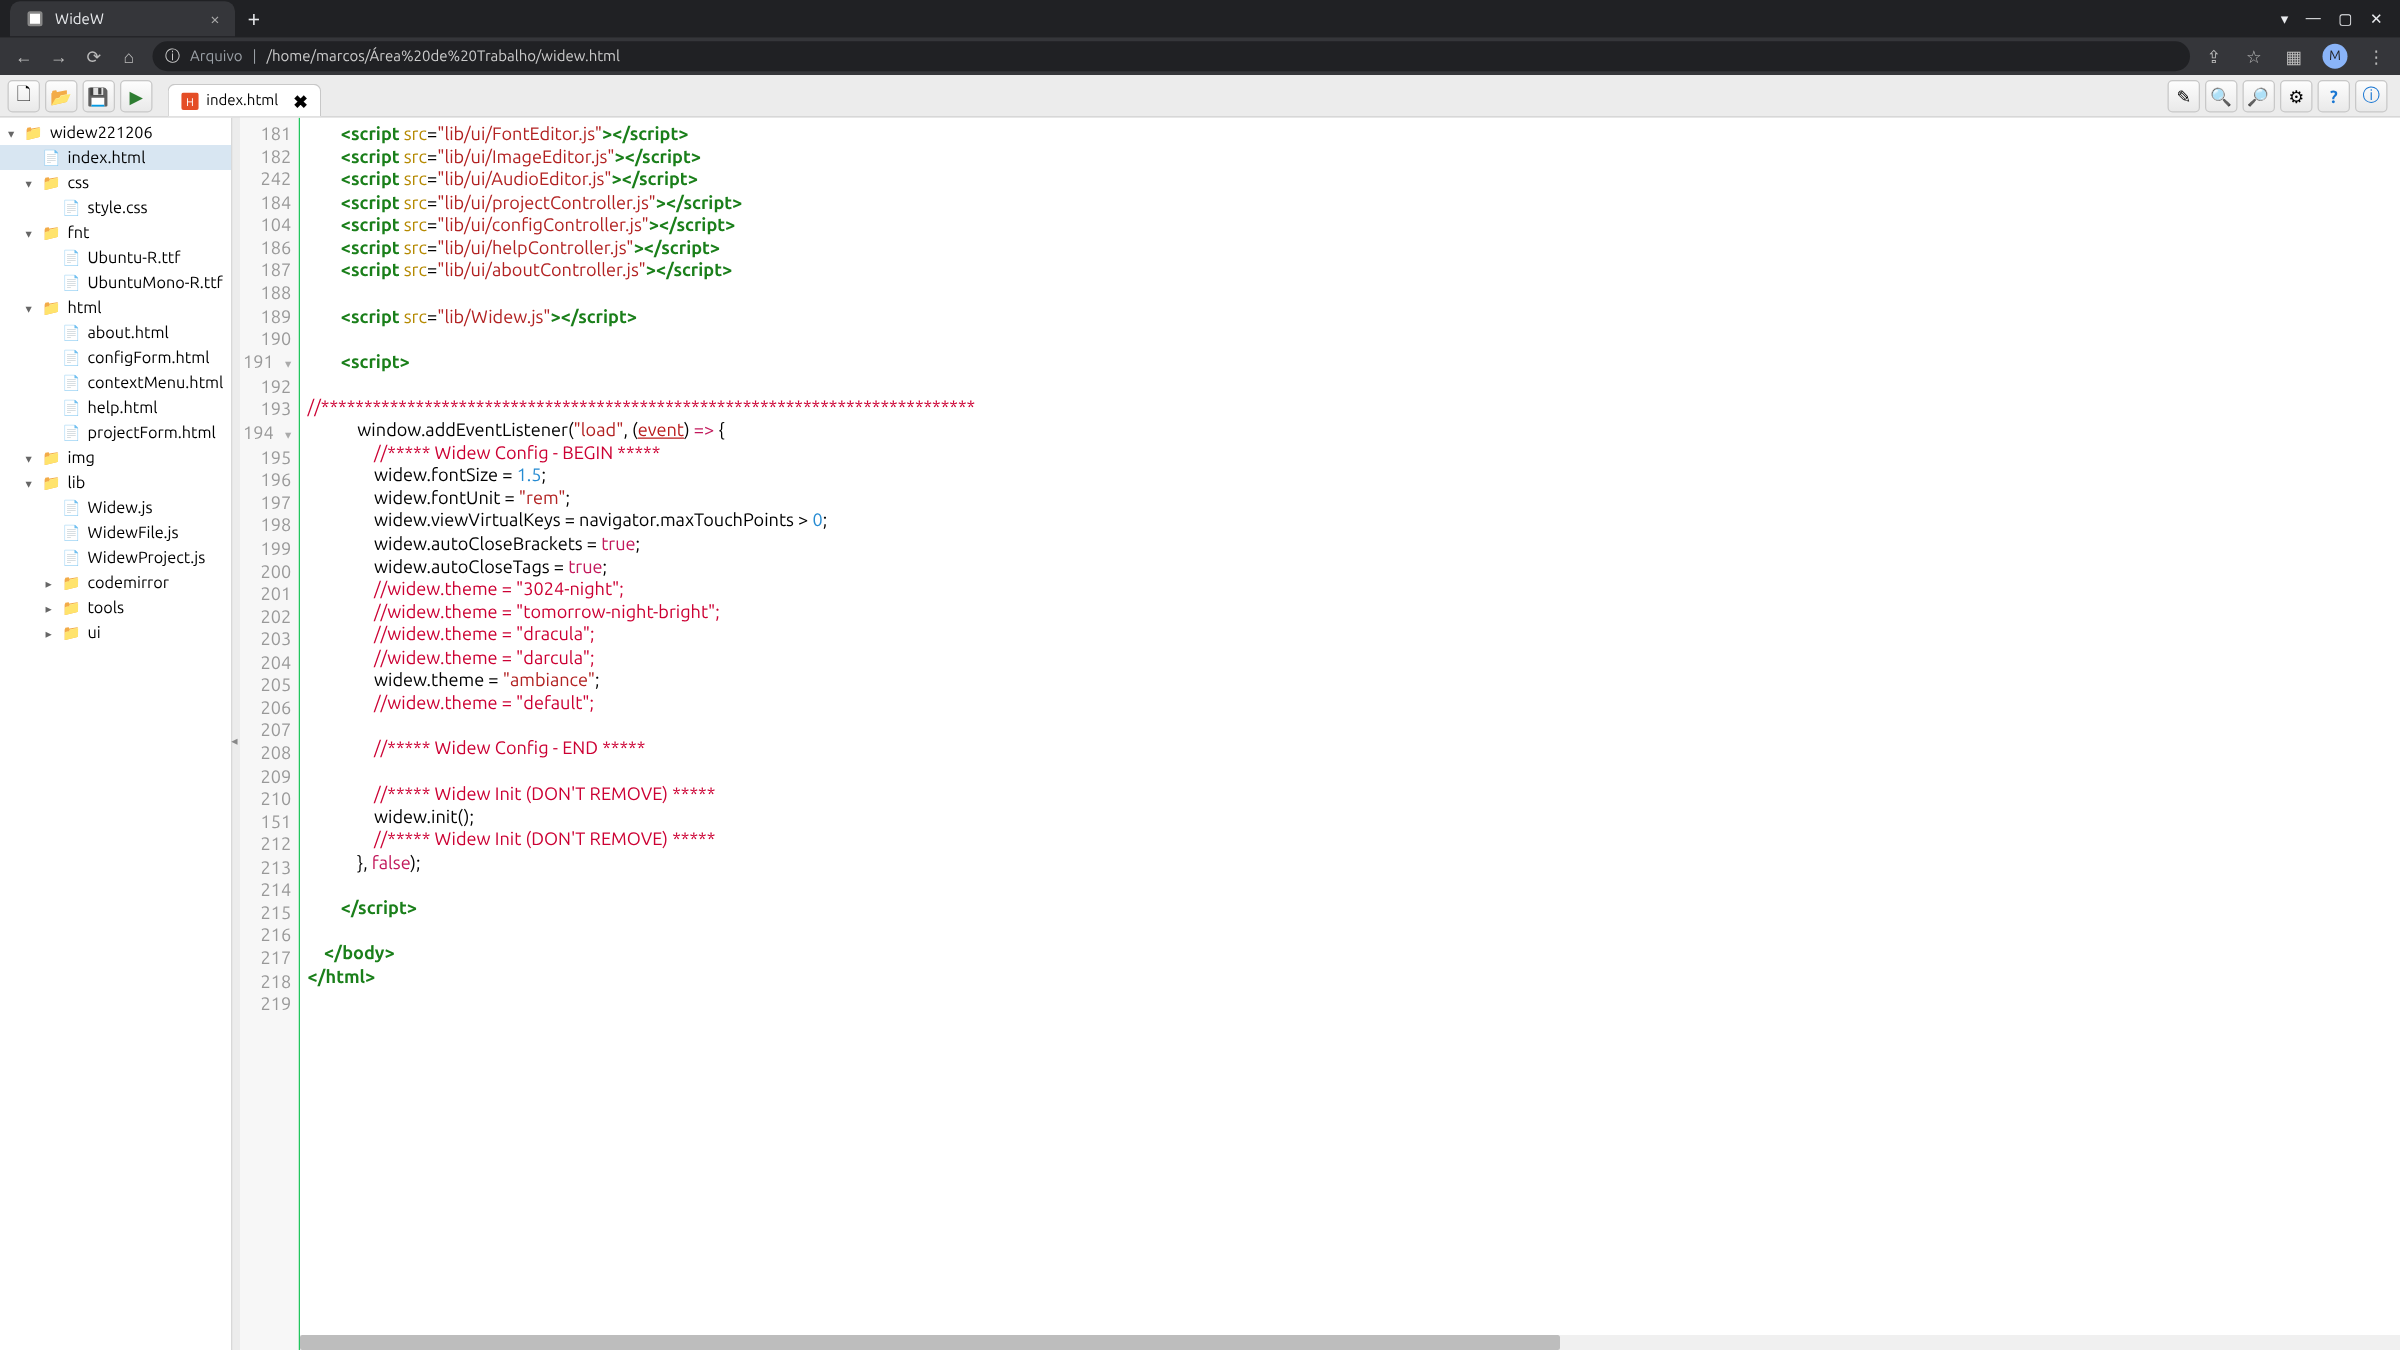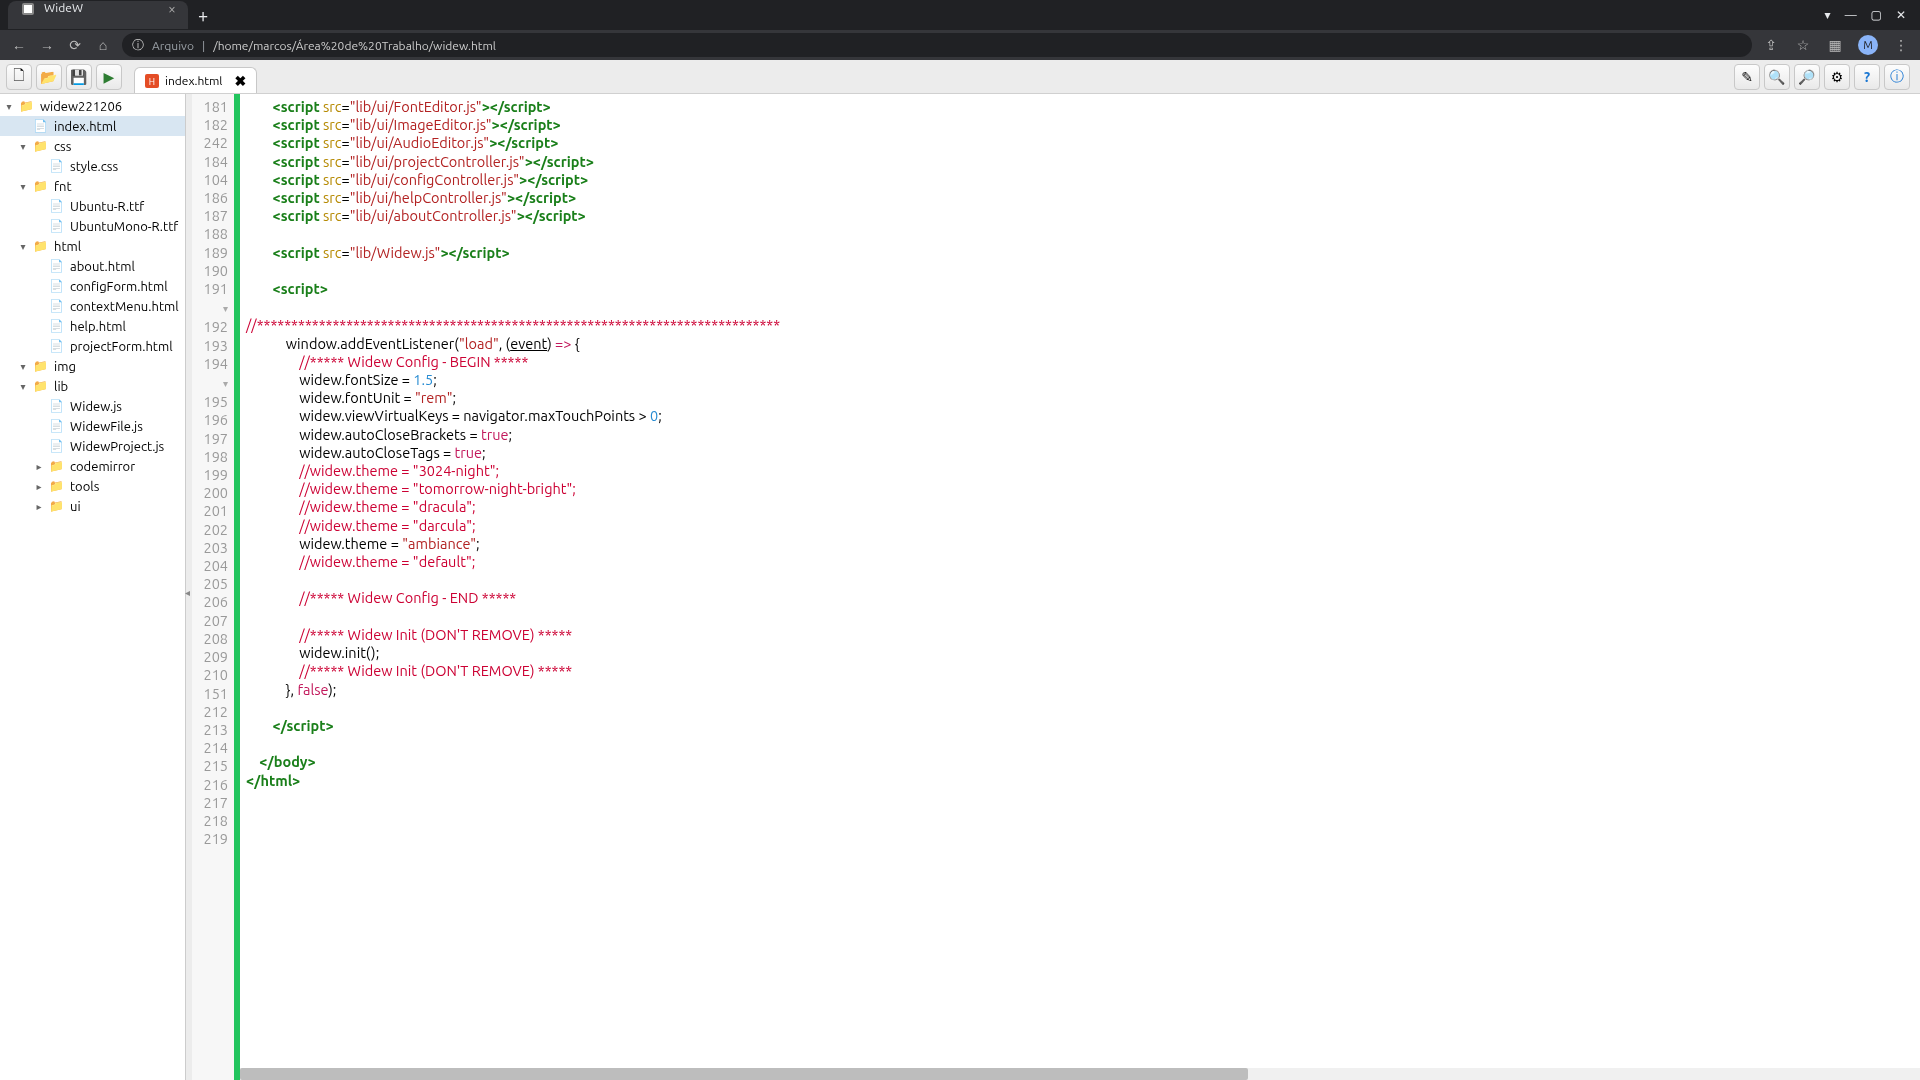--- a/index.html
+++ b/index.html
@@ -1,21 +1,21 @@
 <!DOCTYPE html>
 <html><head>
 <meta charset="utf-8">
 <style>
 * { margin: 0; padding: 0; box-sizing: border-box; font-family: "Ubuntu", "Segoe UI", Arial, sans-serif; }
 html, body { width: 1920px; height: 1080px; overflow: hidden; background: #fff; }
 
 
 .browser-chrome { background: #2b2b2b; height: 60px; display: flex; flex-direction: column; }
 .tab-strip { height: 30px; display: flex; align-items: center; padding-left: 8px; background: #202124; }
-.tab { display: flex; align-items: flex-start; gap: 8px; background: #35363a; color: #e8eaed; height: 28px; padding: 0 12px; border-radius: 8px 8px 0 0; min-width: 180px; font-size: 12px; }
+.tab { display: flex; align-items: center; gap: 8px; background: #35363a; color: #e8eaed; height: 28px; padding: 0 12px; border-radius: 8px 8px 0 0; min-width: 180px; font-size: 12px; }
 .tab .favicon { width: 16px; height: 16px; display: inline-flex; align-items: center; justify-content: center; }
 .tab .close { margin-left: auto; font-size: 14px; color: #aaa; }
 .new-tab { color: #e8eaed; font-size: 18px; padding: 0 10px; cursor: pointer; }
 .window-controls { margin-left: auto; display: flex; gap: 14px; padding-right: 14px; color: #e8eaed; font-size: 12px; }
 .window-controls span { cursor: pointer; }
 
 .addr-bar { height: 30px; display: flex; align-items: center; gap: 10px; padding: 0 10px; background: #35363a; color: #ddd; }
 .addr-bar .nav-icn { width: 18px; text-align: center; font-size: 14px; color: #bbb; cursor: pointer; }
 .addr-field { flex: 1; display: flex; align-items: center; gap: 8px; background: #202124; border-radius: 14px; height: 24px; padding: 0 10px; font-size: 12px; color: #ccc; }
 .addr-field .scheme { color: #9aa0a6; }
@@ -46,30 +46,30 @@
 .fi-file::before { content:"📄"; font-size:12px; }
 .indent-1 { padding-left: 18px; }
 .indent-2 { padding-left: 34px; }
 
 
 .splitter { width: 6px; background: #ececec; position: relative; cursor: col-resize; }
 .splitter::before { content:"◂"; position:absolute; top:50%; left:-1px; font-size:10px; color:#888; }
 
 
 .editor { flex: 1; background: #fff; display: flex; overflow: hidden; position: relative; }
-.gutter { width: 48px; background: #f7f7f7; color: #999; text-align: right; padding: 4px 6px 4px 0; font-family: "Ubuntu Mono","Consolas",monospace; font-size: 14.5px; line-height: 18.2px; border-right: 6px solid #22c55e; }
+.gutter { width: 48px; background: #f7f7f7; color: #999; text-align: right; padding: 4px 6px 4px 0; font-family: "Ubuntu Mono","Consolas",monospace; font-size: 14.5px; line-height: 18.2px; border-right: 1px solid #22c55e; }
 .gutter .fold { display:inline-block; width:12px; color:#aaa; font-size:10px; margin-left:2px; }
 .code { flex: 1; padding: 4px 0 4px 6px; font-family: "Ubuntu Mono","Consolas",monospace; font-size: 14.5px; line-height: 18.2px; white-space: pre; overflow: auto; color: #000; }
 .code .tag { color: #1a7f1a; font-weight: bold; }
 .code .attr { color: #b58900; }
 .code .str { color: #b22222; }
 .code .num { color: #268bd2; }
 .code .kw  { color: #c2185b; }
 .code .cmt { color: #c03; }
-.code .id  { color: #000000; text-decoration: underline; }
+.code .id  { color: #b91c1c; text-decoration: underline; }
 .hscroll { position:absolute; bottom:0; left:48px; right:0; height:12px; background:#f0f0f0; }
 .hscroll-thumb { height:100%; width:60%; background:#bdbdbd; border-radius:2px; }
 
 svg { display:block; }
 </style>
 </head>
 <body>
 
 <div class="browser-chrome">
   <div class="tab-strip">

